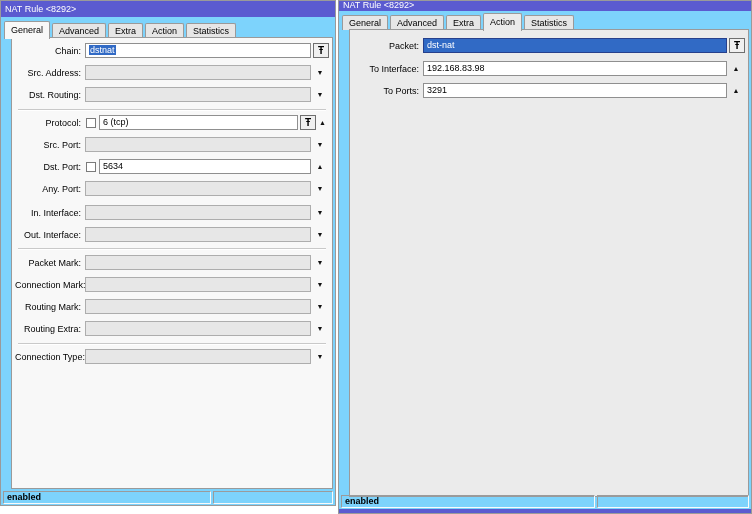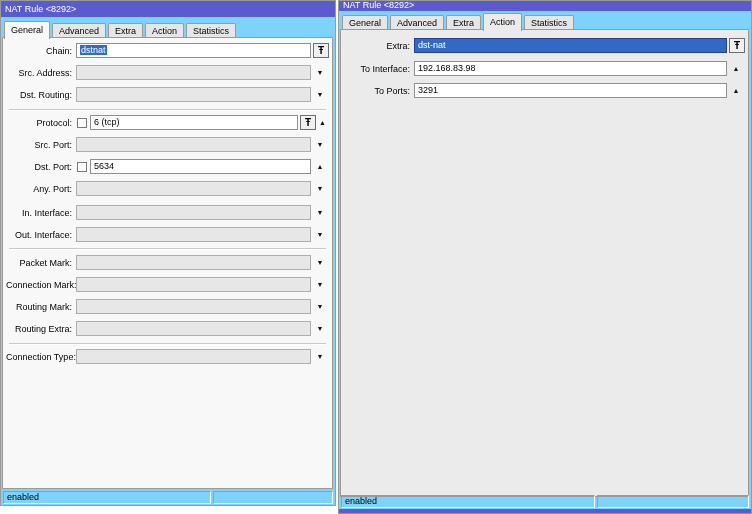--- a/index.html
+++ b/index.html
@@ -20,21 +20,21 @@
   .tabstrip { position:absolute; left:3px; display:flex; align-items:flex-end; height:19px; }
   #win-left  .tabstrip { top:18px; }
   #win-right .tabstrip { top:10px; }
   .tab { border:1px solid #9a9a9a; border-bottom:none; background:#e6e6e6;
          padding:0 6px; height:15px; line-height:14px; margin-right:2px;
          border-radius:2px 2px 0 0; white-space:nowrap; }
   .tab.selected { height:18px; line-height:17px; margin-bottom:-1px; position:relative; z-index:2; }
   #win-left  .tab.selected { background:#f8f8f8; }
   #win-right .tab.selected { background:#ebebeb; }
 
-  .tabpage { position:absolute; left:1px; right:2px; border:1px solid #9a9a9a; }
+  .tabpage { position:absolute; left:10px; right:2px; border:1px solid #9a9a9a; }
   #win-left  .tabpage { top:36px; bottom:16px; background:#f8f8f8; }
   #win-right .tabpage { top:28px; bottom:16px; background:#ebebeb; }
 
   .row { position:absolute; left:3px; right:3px; height:15px; display:flex; align-items:center; }
   .lbl { width:66px; flex:none; text-align:right; white-space:nowrap; }
   .fld { flex:1; height:15px; margin-left:4px; background:#fff; border:1px solid #8f8f8f;
          padding:1px 3px; line-height:11px; white-space:nowrap; overflow:hidden; }
   .fld.disabled { background:#e7e7e7; border-color:#adadad; }
   .fld.fullsel { background:#316ac5; color:#fff; border:1px solid #26408c; }
   .hl { background:#316ac5; color:#fff; padding:0 1px;text-align:right; }
@@ -43,21 +43,21 @@
   .btn { width:16px; height:15px; flex:none; margin-left:2px; background:#f0f0f0;
          border:1px solid #6f6f6f; text-align:center; line-height:13px;
          font-size:10px; font-weight:bold; }
   .checkbox { width:10px; height:10px; flex:none; margin-left:5px; background:#fff;
               border:1px solid #7a7a7a; }
   .fld.after-cb { margin-left:3px; }
 
   .sep { position:absolute; left:6px; right:6px; height:2px;
          border-top:1px solid #c9c9c9; border-bottom:1px solid #ffffff; }
 
-  .statusbar { position:absolute; left:2px; right:2px; height:13px; display:flex; gap:2px; }
+  .statusbar { position:absolute; left:2px; right:2px; height:13px; display:flex; gap:2px;font-weight:bold; }
   #win-left  .statusbar { bottom:1px; }
   #win-right .statusbar { bottom:5px; }
   .status-cell { border:1px solid; border-color:#9b9b9b #fafafa #fafafa #9b9b9b;
                  padding:0 3px; line-height:11px; white-space:nowrap; overflow:hidden; }
   .status-cell.main  { width:208px; flex:none; }
   #win-right .status-cell.main { width:254px; }
   .status-cell.rest  { flex:1; }
 
   .blue-strip { position:absolute; left:0; right:0; bottom:0; height:4px; background:#5b5bd0; }
 </style>
@@ -189,21 +189,21 @@
     <div class="tab">General</div>
     <div class="tab">Advanced</div>
     <div class="tab">Extra</div>
     <div class="tab selected">Action</div>
     <div class="tab">Statistics</div>
   </div>
 
   <div class="tabpage">
 
     <div class="row" style="top:8px">
-      <span class="lbl">Extra:</span>
+      <span class="lbl">Packet:</span>
       <span class="fld fullsel">dst-nat</span>
       <span class="btn"><span>Ŧ</span></span>
     </div>
 
     <div class="row" style="top:31px">
       <span class="lbl">To Interface:</span>
       <span class="fld">192.168.83.98</span>
       <span class="gutter"><span>▲</span></span>
     </div>
 

